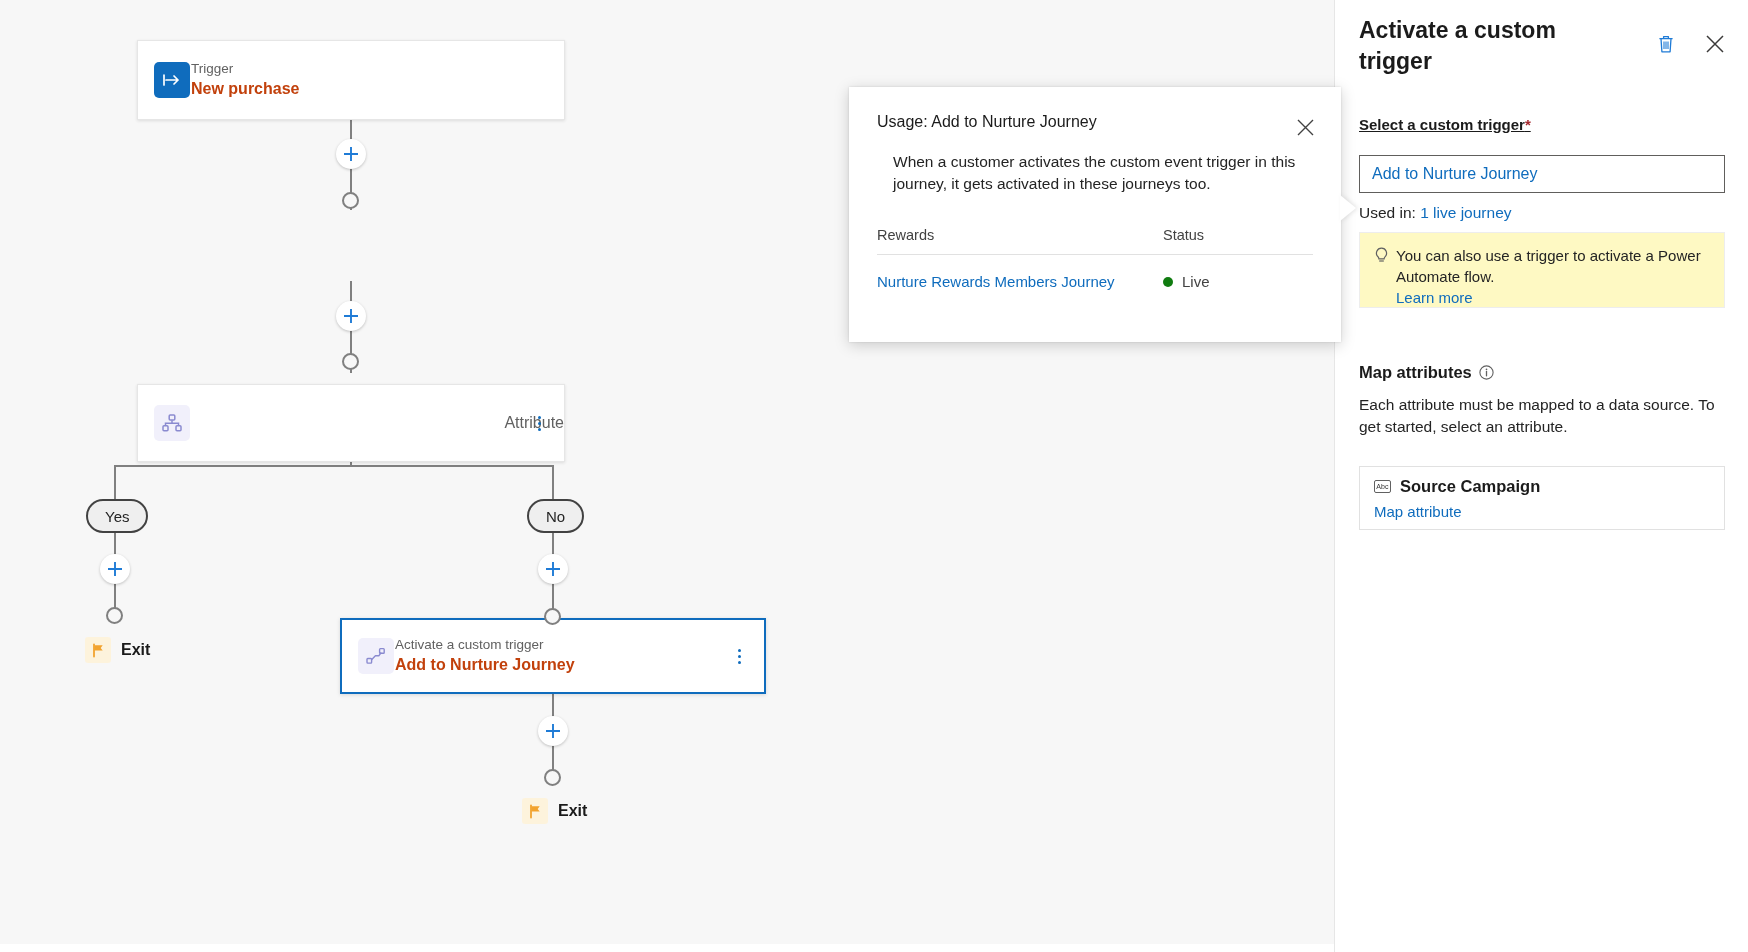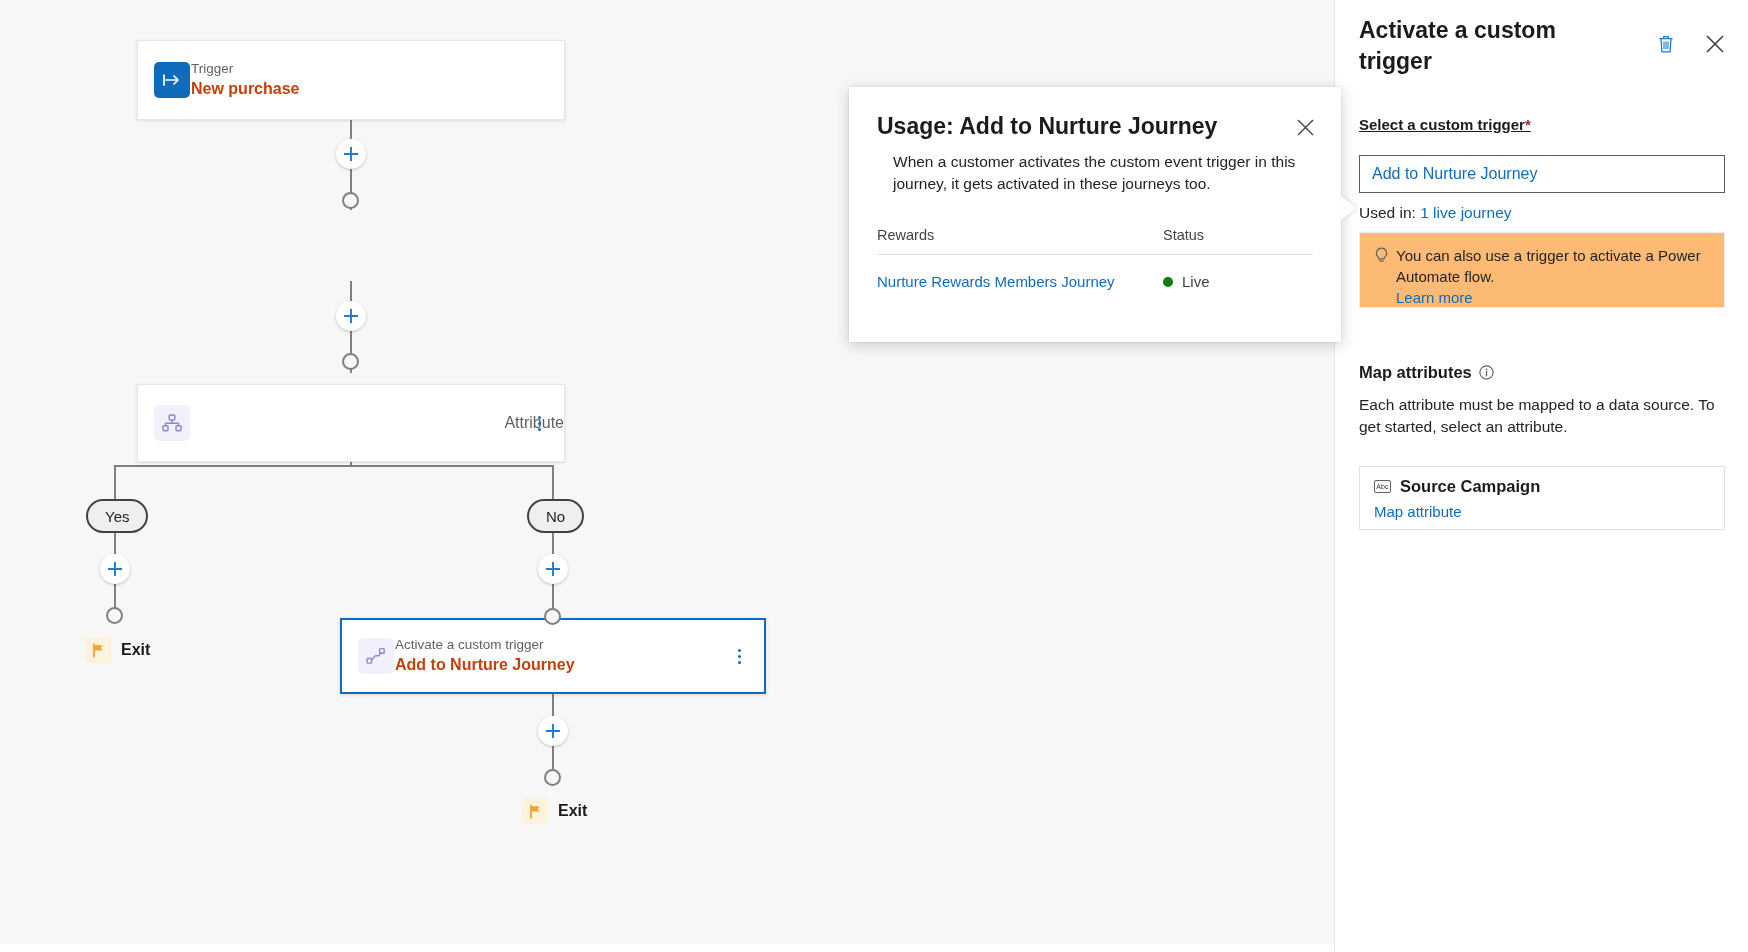--- a/index.html
+++ b/index.html
@@ -100,21 +100,21 @@
     position: absolute; left: 1340px; top: 195px;
     width: 0; height: 0;
     border-top: 13px solid transparent;
     border-bottom: 13px solid transparent;
     border-left: 16px solid #ffffff;
     z-index: 31;
     filter: drop-shadow(2px 0 2px rgba(0,0,0,.10));
   }
   #usage-title {
     position: absolute; left: 28px; top: 26px;
-    font-size: 23px; font-weight: 700; color: #1b1b1b;
+    font-size: 16px; font-weight: 400; color: #1b1b1b;
   }
   #usage-close {
     position: absolute; right: 22px; top: 26px;
     width: 28px; height: 28px; cursor: pointer;
     display: flex; align-items: center; justify-content: center;
   }
   #usage-desc {
     position: absolute; left: 44px; top: 64px; width: 432px;
     font-size: 15.5px; color: #242424; line-height: 1.42;
   }
@@ -162,21 +162,21 @@
     display: flex; align-items: center; padding: 0 12px;
     font-size: 16px; color: #0f6cbd; cursor: pointer;
   }
   #used-in {
     position: absolute; left: 24px; top: 204px;
     font-size: 15.5px; color: #242424;
   }
   #tip-box {
     position: absolute; left: 24px; top: 232px;
     width: 366px; height: 76px;
-    background: #fdba74; border: 1px solid #ededed;
+    background: #fef9c3; border: 1px solid #ededed;
     display: flex; padding: 12px 14px;
   }
   #tip-icon { width: 22px; flex: none; padding-top: 2px; }
   #tip-text { font-size: 15px; color: #242424; line-height: 1.4; }
   #map-attr-heading {
     position: absolute; left: 24px; top: 363px;
     font-size: 16.5px; font-weight: 700; color: #1b1b1b;
     display: flex; align-items: center; gap: 7px;
   }
   #map-attr-desc {

